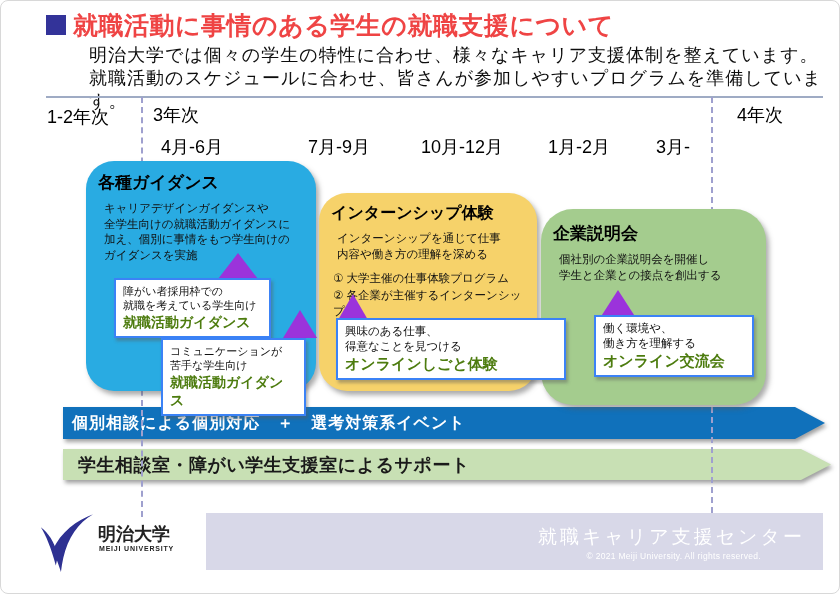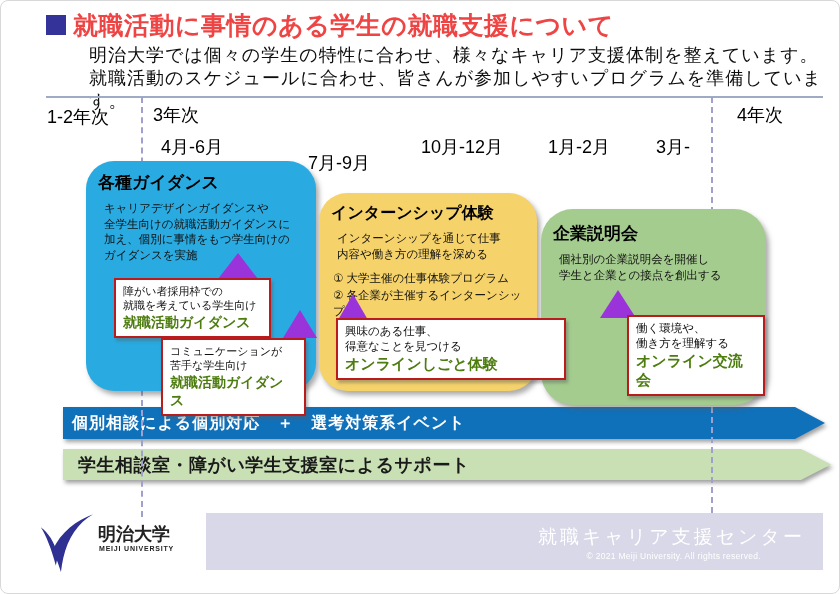--- a/index.html
+++ b/index.html
@@ -18,21 +18,21 @@
   .hline{height:2px;background:#9fabc4;}
   .vdash{width:0;border-left:2px dashed #9fa0ce;}
   .yr{font-size:18px;color:#000;}
   .mo{font-size:18px;color:#000;}
   
   .stage{border-radius:28px;box-shadow:3px 4px 5px rgba(90,90,90,.5);box-sizing:border-box;padding:10px 12px;}
   .stage-title{font-weight:bold;color:#000;}
   .stage-body{font-size:11.5px;line-height:1.35;color:#101010;margin:7px 0 0 6px;}
   .stage-list{font-size:11.5px;line-height:1.45;color:#101010;margin:8px 0 0 2px;}
   
-  .callout{background:#fff;border:2px solid #b91c1c;box-shadow:2px 3px 3px rgba(90,90,90,.45);
+  .callout{background:#fff;border:2px solid #3b82f6;box-shadow:2px 3px 3px rgba(90,90,90,.45);
            box-sizing:border-box;padding:4px 7px;z-index:5;}
   .c-lines{font-size:11px;line-height:1.3;color:#101010;}
   .c-title{font-weight:bold;color:#4d7c0f;margin-top:1px;}
   .tri{width:0;height:0;z-index:4;}
   
   .banner{clip-path:polygon(0 0,calc(100% - 30px) 0,100% 50%,calc(100% - 30px) 100%,0 100%);
           display:flex;align-items:center;z-index:3;}
   .banner-wrap{filter:drop-shadow(2px 3px 2px rgba(80,80,80,.55));}
   .banner span{font-weight:bold;padding-left:9px;letter-spacing:1px;}
   
@@ -55,21 +55,21 @@
 
   <div class="abs hline" style="left:45px;top:95px;width:777px;"></div>
   <div class="abs vdash z1" style="left:140px;top:96px;height:420px;"></div>
   <div class="abs vdash z1" style="left:710px;top:96px;height:416px;"></div>
 
   <div class="abs yr" style="left:46px;top:104px;">1-2年次</div>
   <div class="abs yr" style="left:152px;top:102px;">3年次</div>
   <div class="abs yr" style="left:736px;top:102px;">4年次</div>
 
   <div class="abs mo" style="left:160px;top:134px;">4月-6月</div>
-  <div class="abs mo" style="left:307px;top:150px;">7月-9月</div>
+  <div class="abs mo" style="left:307px;top:134px;">7月-9月</div>
   <div class="abs mo" style="left:420px;top:134px;">10月-12月</div>
   <div class="abs mo" style="left:547px;top:134px;">1月-2月</div>
   <div class="abs mo" style="left:655px;top:134px;">3月-</div>
 
   <div class="abs stage z2" style="left: 85px; top: 160px; width: 230px; height: 230px; background-color: rgb(41, 171, 226);">
     <div class="stage-title" style="font-size:17px;">各種ガイダンス</div>
     <div class="stage-body ml">キャリアデザインガイダンスや
 全学生向けの就職活動ガイダンスに
 加え、個別に事情をもつ学生向けの
 ガイダンスを実施</div>
@@ -104,21 +104,21 @@
   <div class="abs callout" style="left:160px;top:337px;width:145px;">
     <div class="c-lines ml">コミュニケーションが
 苦手な学生向け</div>
     <div class="c-title" style="font-size:14px;">就職活動ガイダンス</div>
   </div>
   <div class="abs callout" style="left:335px;top:317px;width:230px;">
     <div class="c-lines ml" style="font-size:11.5px;">興味のある仕事、
 得意なことを見つける</div>
     <div class="c-title" style="font-size:15px;">オンラインしごと体験</div>
   </div>
-  <div class="abs callout" style="left:626px;top:314px;width:138px;">
+  <div class="abs callout" style="left:593px;top:314px;width:160px;">
     <div class="c-lines ml" style="font-size:11.5px;">働く環境や、
 働き方を理解する</div>
     <div class="c-title" style="font-size:15px;">オンライン交流会</div>
   </div>
 
   <div class="abs banner-wrap" style="left:62px;top:406px;width:762px;height:32px;">
     <div class="banner" style="width: 100%; height: 100%; background-color: rgb(16, 113, 187);">
       <span style="font-size: 16px; color: rgb(255, 255, 255);">個別相談による個別対応　＋　選考対策系イベント</span>
     </div>
   </div>

